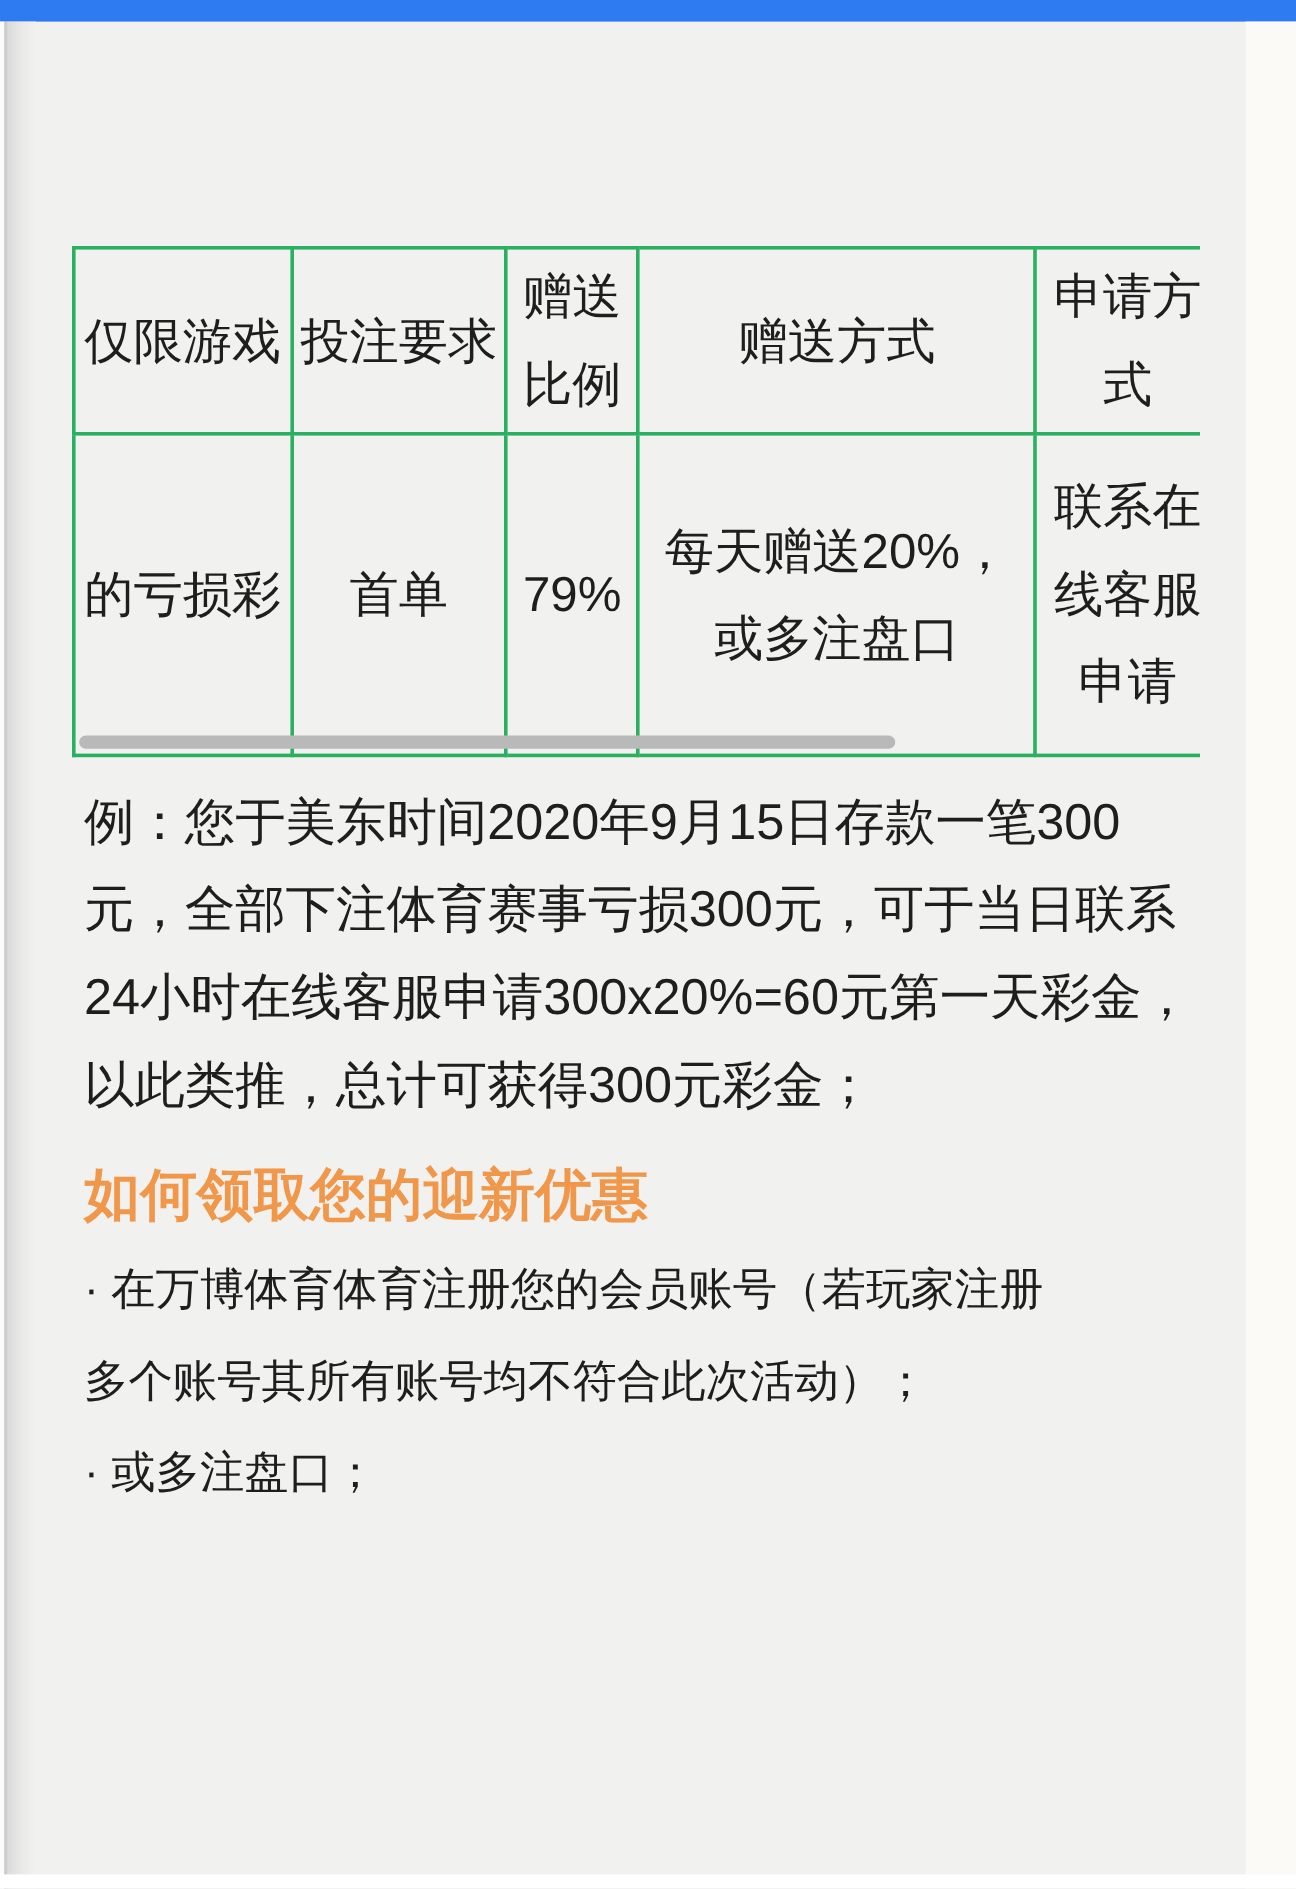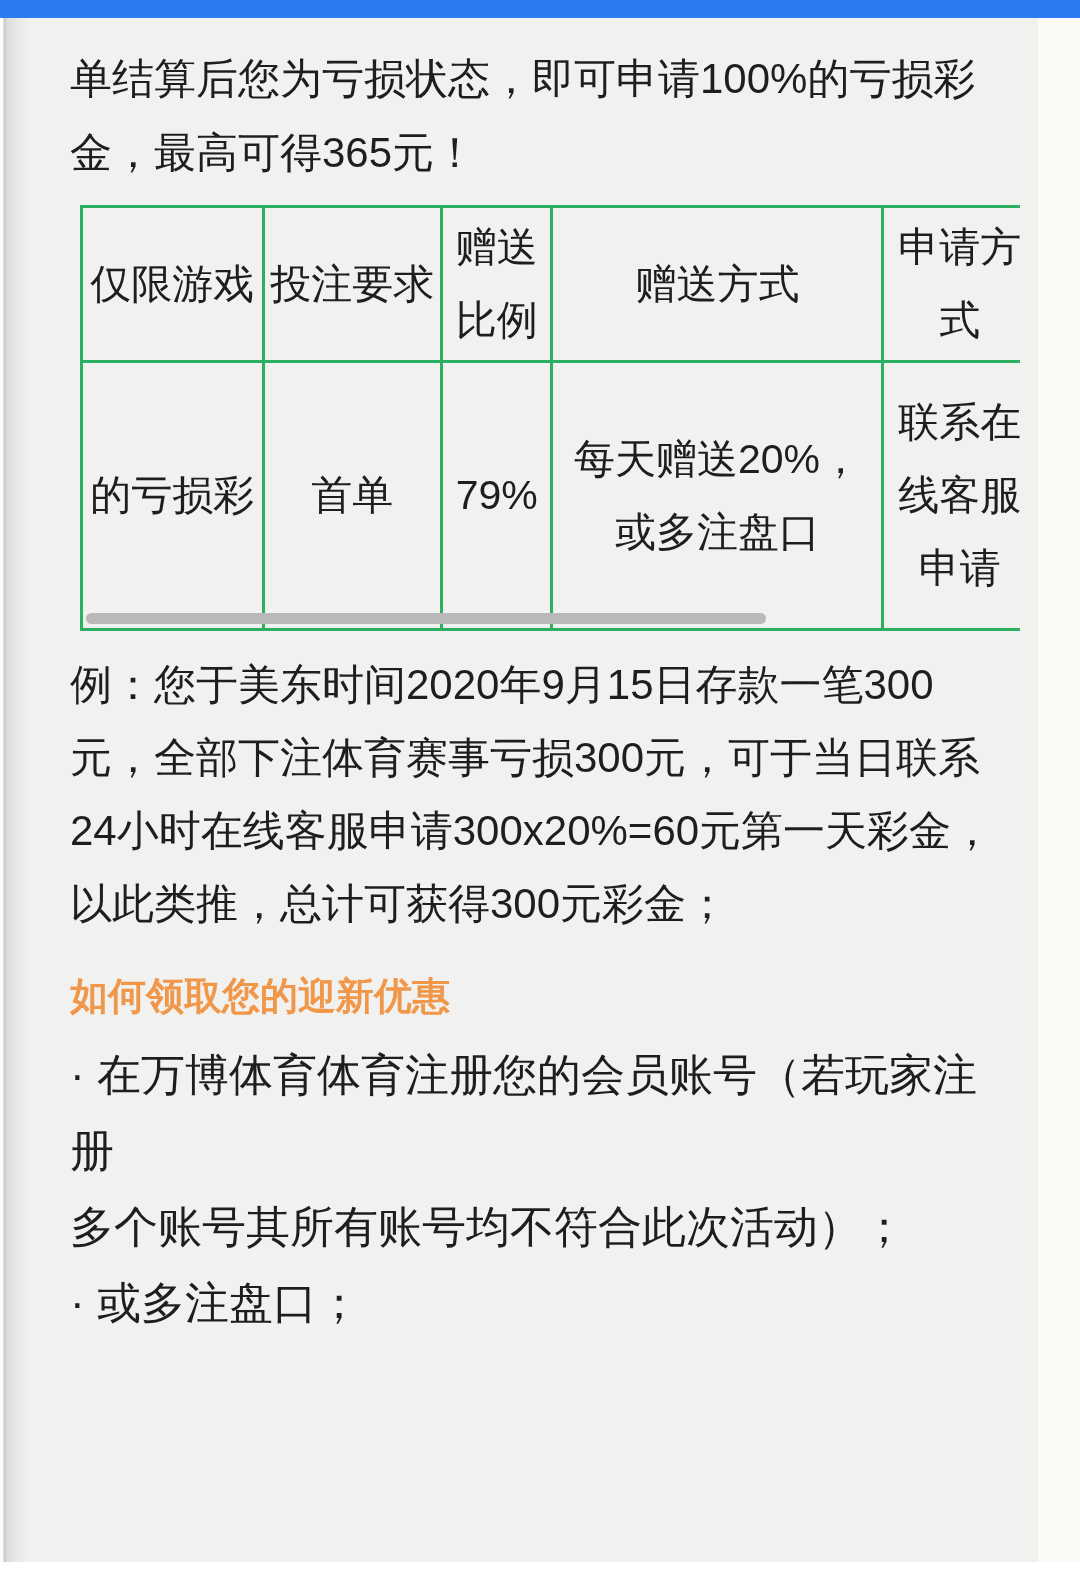--- a/index.html
+++ b/index.html
@@ -54,21 +54,21 @@
     font-size: 42px;
     line-height: 74px;
     white-space: pre-line;
     color: #1e1e1e;
   }
 
   .intro { top: 42px; }
 
   .table-wrap {
     position: absolute;
-    left: 80px; top: 205px;
+    left: 60px; top: 205px;
     width: 940px; height: 434px;
     overflow: hidden;
   }
 
   table.promo {
     border-collapse: collapse;
     table-layout: fixed;
     width: 958px;
   }
   table.promo th, table.promo td {
@@ -99,49 +99,47 @@
     border-radius: 6px;
     background: #b9b9b9;
   }
 
   .example { top: 648px; line-height: 73px; }
 
   .heading {
     position: absolute;
     left: 70px; top: 966px;
     width: 945px;
-    font-size: 38px;
+    font-size: 47px;
     font-weight: 700;
     color: #f0974a;
     line-height: 60px;
   }
 
   .bullets {
     position: absolute;
     left: 70px; top: 1037px;
     width: 950px;
   }
   .bullets p {
-    font-size: 44px;
+    font-size: 37px;
     line-height: 76px;
     white-space: pre-line;
     color: #1e1e1e;
   }
 </style>
 </head>
 <body>
 
 <div class="screen">
 
   <div class="top-bar"></div>
   <div class="left-strip"></div>
   <div class="right-strip"></div>
 
-  <p class="para intro">单结算后您为亏损状态，即可申请100%的亏损彩
-金，最高可得365元！</p>
 
   <div class="table-wrap">
     <table class="promo">
       <colgroup>
         <col class="col-c1">
           <col class="col-c2">
           <col class="col-c3">
           <col class="col-c4">
           <col class="col-c5">
       </colgroup>

